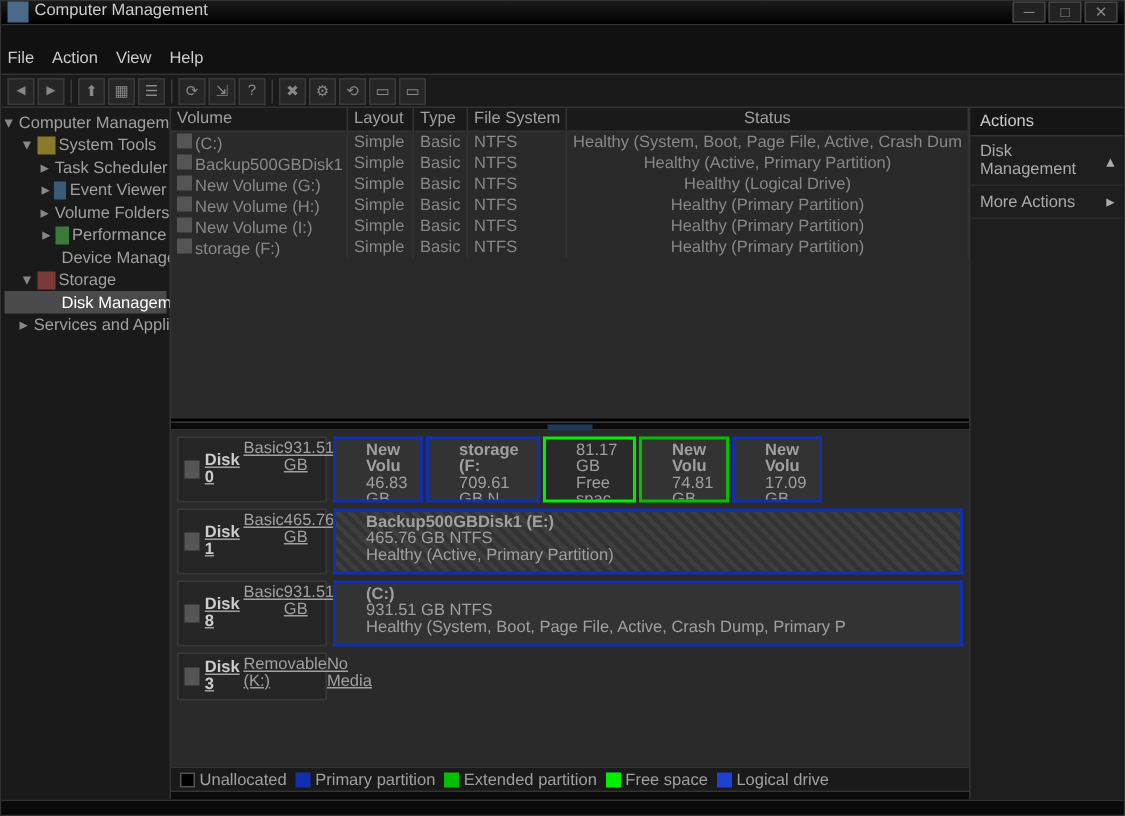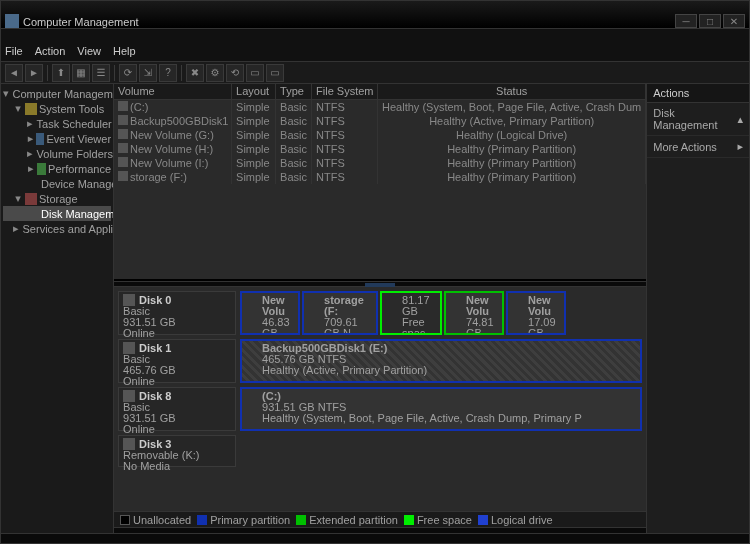--- a/index.html
+++ b/index.html
@@ -1,18 +1,18 @@
 <!DOCTYPE html>
 <html><head>
 <meta charset="utf-8">
 <style>
 * { margin: 0; padding: 0; box-sizing: border-box; font-family: Tahoma, Arial, sans-serif; font-size: 11px; }
 body { background: #000; color: #a0a0a0; width: 750px; height: 544px; overflow: hidden; }
 .window { width: 100%; height: 100%; display: flex; flex-direction: column; border: 1px solid #333; }
-.titlebar { background: linear-gradient(#1a1a1a,#000); height: 28px; display: flex; align-items: flex-end; padding: 0 4px; color: #ccc; border-bottom: 1px solid #333; }
+.titlebar { background: linear-gradient(#1a1a1a,#000); height: 16px; display: flex; align-items: flex-start; padding: 0 4px; color: #ccc; border-bottom: 1px solid #333; }
 .titlebar .icon { width: 14px; height: 14px; margin-right: 4px; background: #4a6a8a; }
 .titlebar .spacer { flex: 1; }
 .winbtn { width: 22px; height: 14px; background: #222; border: 1px solid #444; margin-left: 2px; display: flex; align-items: center; justify-content: center; color: #888; font-size: 10px; }
 .menubar { background: #111; height: 18px; display: flex; align-items: flex-start; padding: 16px 4px; color: #ccc; border-bottom: 1px solid #333; }
 .menubar span { margin-right: 12px; cursor: default; }
 .toolbar { background: #1a1a1a; height: 22px; display: flex; align-items: center; padding: 0 4px; border-bottom: 1px solid #333; gap: 2px; }
 .tbtn { width: 18px; height: 18px; background: #262626; border: 1px solid #3a3a3a; display: flex; align-items: center; justify-content: center; color: #888; font-size: 10px; }
 .tsep { width: 1px; height: 16px; background: #3a3a3a; margin: 0 2px; }
 .body { flex: 1; display: flex; overflow: hidden; }
 .tree { width: 142px; background: #1a1a1a; border-right: 1px solid #333; padding: 2px; color: #a0a0a0; overflow: hidden; }
@@ -31,21 +31,21 @@
 .vhdr > div, .vrow > div { padding: 1px 4px; border-right: 1px solid #333; overflow: hidden; white-space: nowrap; }
 .col-v { width: 118px; } .col-l { width: 44px; } .col-t { width: 36px; } .col-f { width: 66px; } .col-s { flex: 1; text-align: center; }
 .vbody { flex: 1; overflow: hidden; }
 .vrow { display: flex; height: 14px; color: #888; }
 .vrow .drv { width: 10px; height: 10px; background: #555; display: inline-block; margin-right: 2px; }
 .split { height: 6px; background: #0a0a0a; border-top: 1px solid #333; border-bottom: 1px solid #333; position: relative; }
 .split::after { content: ""; position: absolute; left: 50%; top: 1px; width: 30px; height: 4px; background: #223a5a; transform: translateX(-50%); }
 .disks { height: 224px; overflow-y: auto; display: flex; flex-direction: column; gap: 4px; padding: 4px; }
 .drow { display: flex; height: 44px; }
 .drow.short { height: 32px; }
-.dinfo { width: 118px; background: #262626; border: 1px solid #3a3a3a; padding: 2px 4px; line-height: 11px; display: flex; flex-direction: column; }
+.dinfo { width: 100px; background: #262626; border: 1px solid #3a3a3a; padding: 2px 4px; line-height: 11px; display: flex; flex-direction: row; text-decoration: underline; }
 .dinfo .dhead { display: flex; align-items: center; gap: 4px; color: #ccc; }
 .dinfo .dico { width: 12px; height: 12px; background: #555; display: inline-block; }
 .dparts { flex: 1; display: flex; gap: 2px; margin-left: 4px; }
 .part { border: 2px solid #1030b0; background: #333; padding: 2px 20px; overflow: hidden; display: flex; flex-direction: column; line-height: 11px; }
 .part.ext { border-color: #00c000; }
 .part.free { border-color: #00ee00; background: #2a2a2a; }
 .part.full { flex: 1; }
 .part.hatch { background: repeating-linear-gradient(45deg,#333,#333 3px,#3e3e3e 3px,#3e3e3e 6px); }
 .legend { height: 16px; background: #1a1a1a; border-top: 1px solid #333; display: flex; align-items: center; padding: 0 6px; gap: 6px; font-size: 10px; }
 .lg { display: flex; align-items: center; gap: 3px; }

